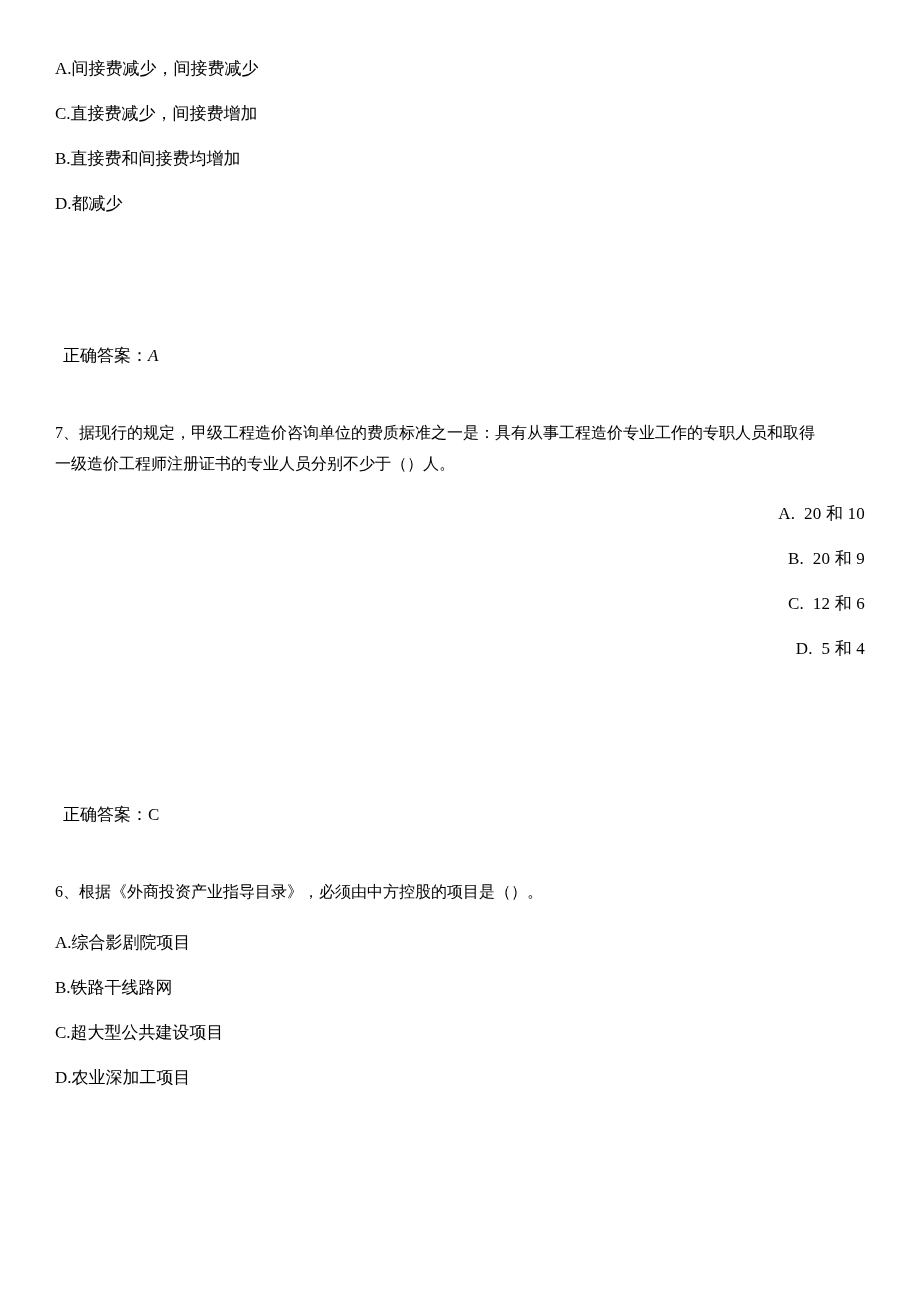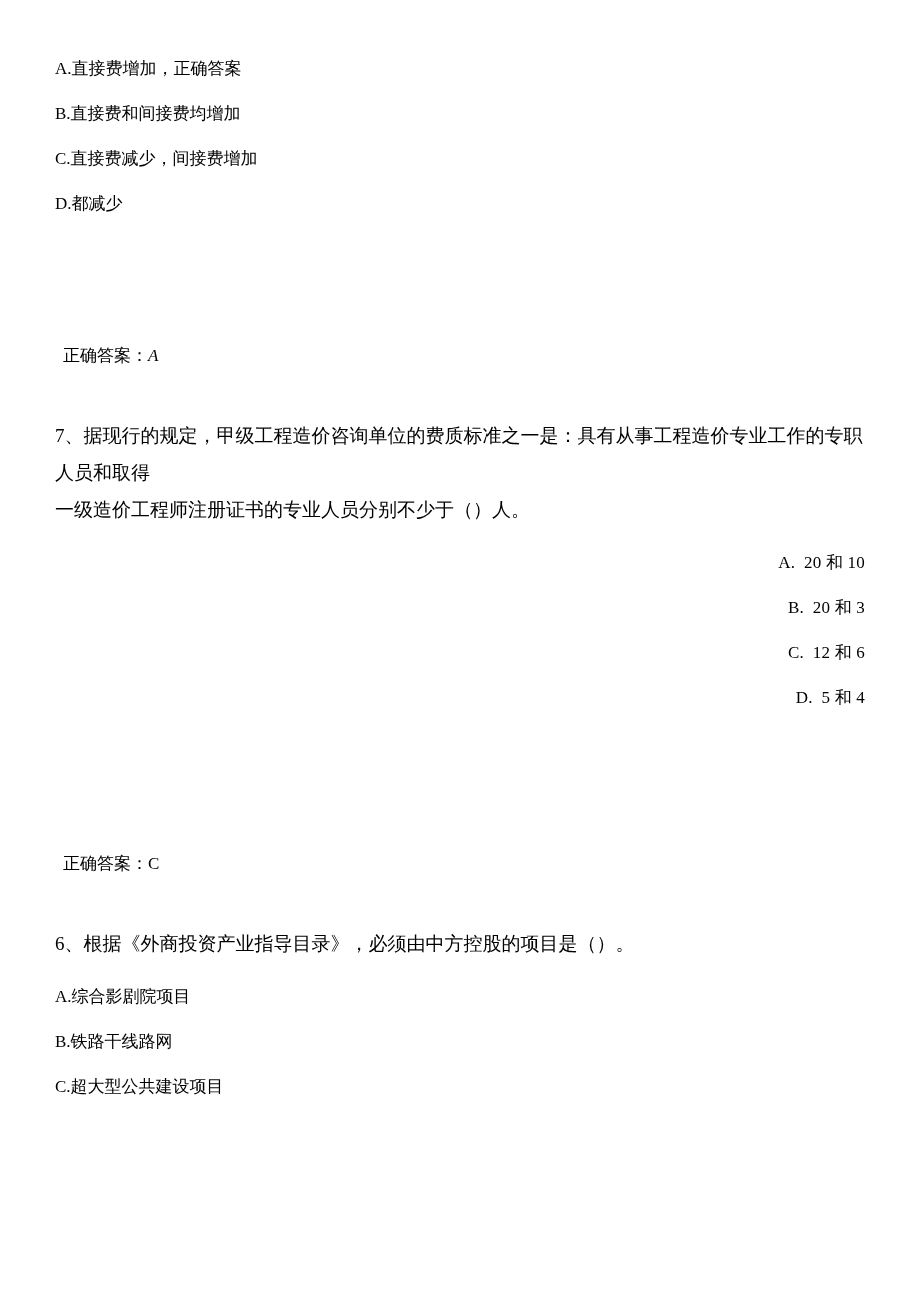--- a/index.html
+++ b/index.html
@@ -29,21 +29,21 @@
     font-size: 17px;
     line-height: 1;
     margin: 0 0 0 0;
     padding: 0;
     white-space: pre;
   }
   .block-opts .opt {
     margin-bottom: 28px;
   }
   .q-text {
-    font-size: 19px;
+    font-size: 16px;
     line-height: 1.95;
     margin: 0;
   }
   .answer {
     font-size: 17px;
     margin: 8px;
   }
   .answer .ans-val {
     font-style: italic;
   }
@@ -54,54 +54,55 @@
   .opt-wide { letter-spacing: 0.2px; text-align: right; }
   .q-block { margin: 0; }
 </style>
 </head>
 <body>
 
 <div class="page">
   <div class="content">
 
     <div class="q-block block-opts">
-      <p class="opt">A.直接费增加，正确答案</p>
+      <p class="opt">A.间接费减少，间接费减少</p>
+      <p class="opt">C.直接费减少，间接费增加</p>
       <p class="opt">B.直接费和间接费均增加</p>
-      <p class="opt">C.直接费减少，间接费增加</p>
       <p class="opt">D.都减少</p>
     </div>
 
     <div class="gap-lg"></div>
 
     <p class="answer"><span>正确答案：</span><span class="ans-val">A</span></p>
 
     <div class="gap-md"></div>
 
     <div class="q-block">
       <p class="q-text">7、据现行的规定，甲级工程造价咨询单位的费质标准之一是：具有从事工程造价专业工作的专职人员和取得</p>
       <p class="q-text">一级造价工程师注册证书的专业人员分别不少于（）人。</p>
       <div class="gap-sm"></div>
       <div class="block-opts">
         <p class="opt opt-wide">A.  20 和 10</p>
-        <p class="opt opt-wide">B.  20 和 3</p>
+        <p class="opt opt-wide">B.  20 和 9</p>
         <p class="opt opt-wide">C.  12 和 6</p>
         <p class="opt opt-wide">D.  5 和 4</p>
       </div>
     </div>
 
     <div class="gap-xl"></div>
 
     <p class="answer"><span>正确答案：</span><span>C</span></p>
 
     <div class="gap-md"></div>
 
     <div class="q-block">
       <p class="q-text">6、根据《外商投资产业指导目录》，必须由中方控股的项目是（）。</p>
       <div class="gap-sm"></div>
       <div class="block-opts">
         <p class="opt">A.综合影剧院项目</p>
         <p class="opt">B.铁路干线路网</p>
         <p class="opt">C.超大型公共建设项目</p>
+        <p class="opt">D.农业深加工项目</p>
       </div>
     </div>
 
   </div>
 </div>
 
 </body></html>

